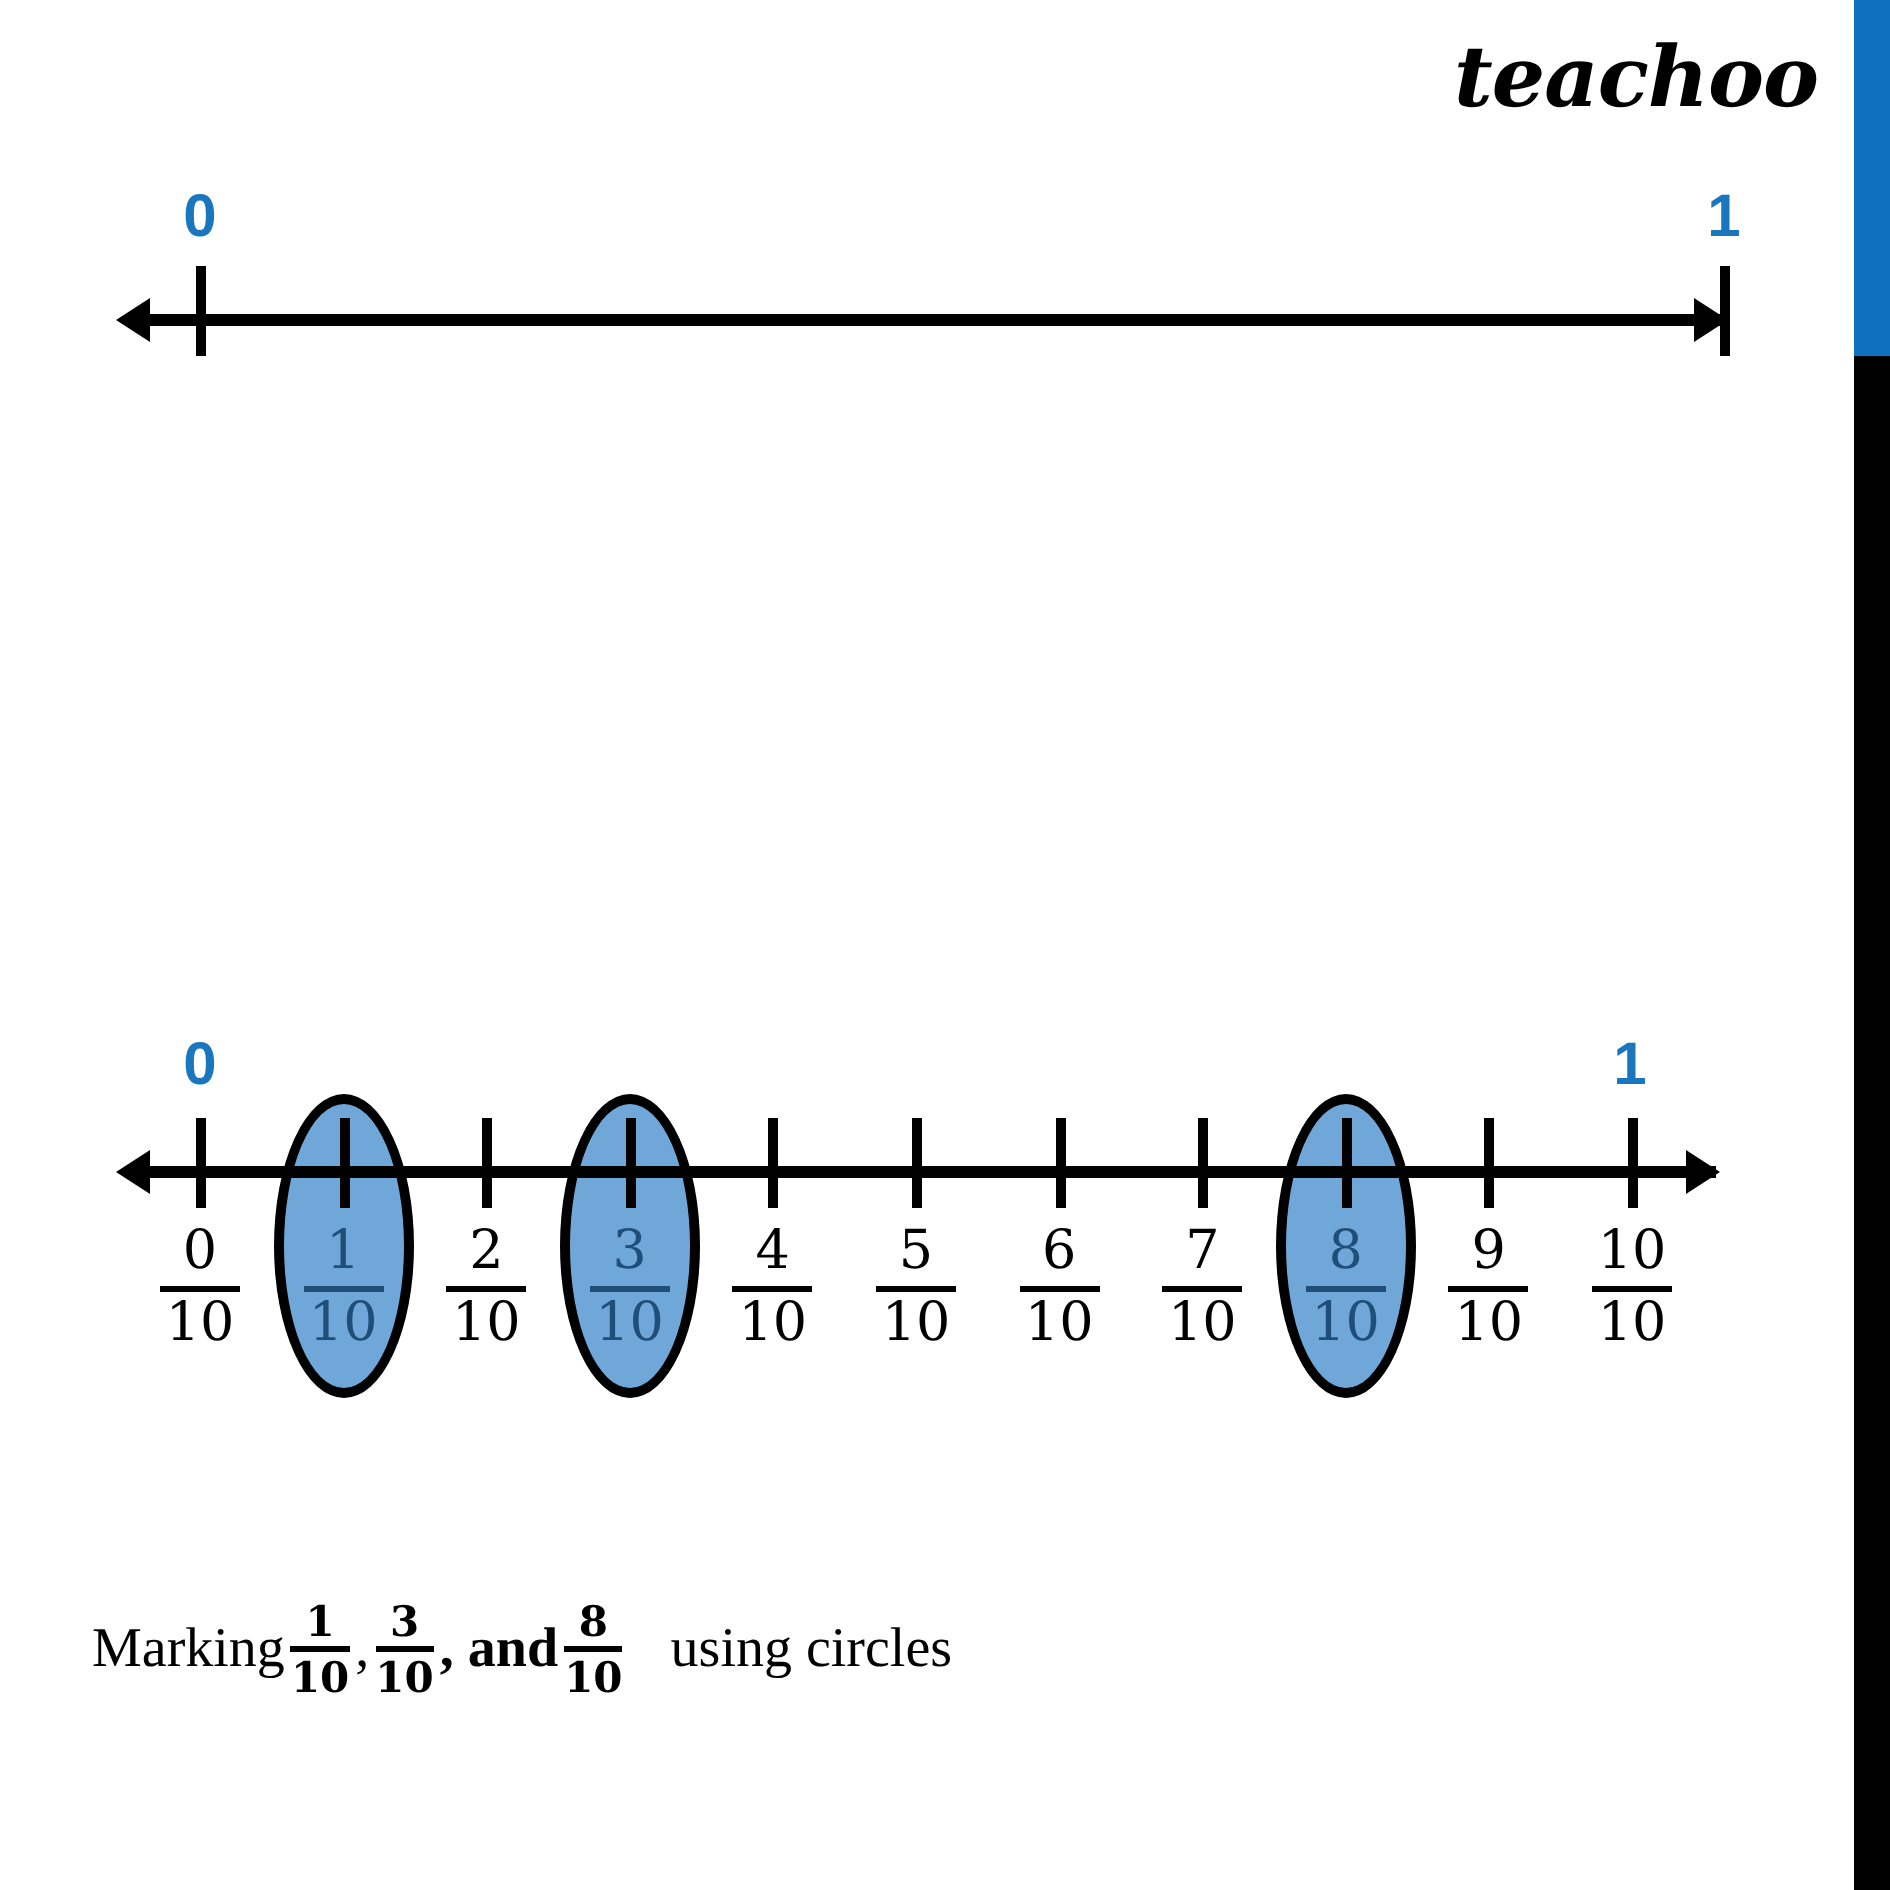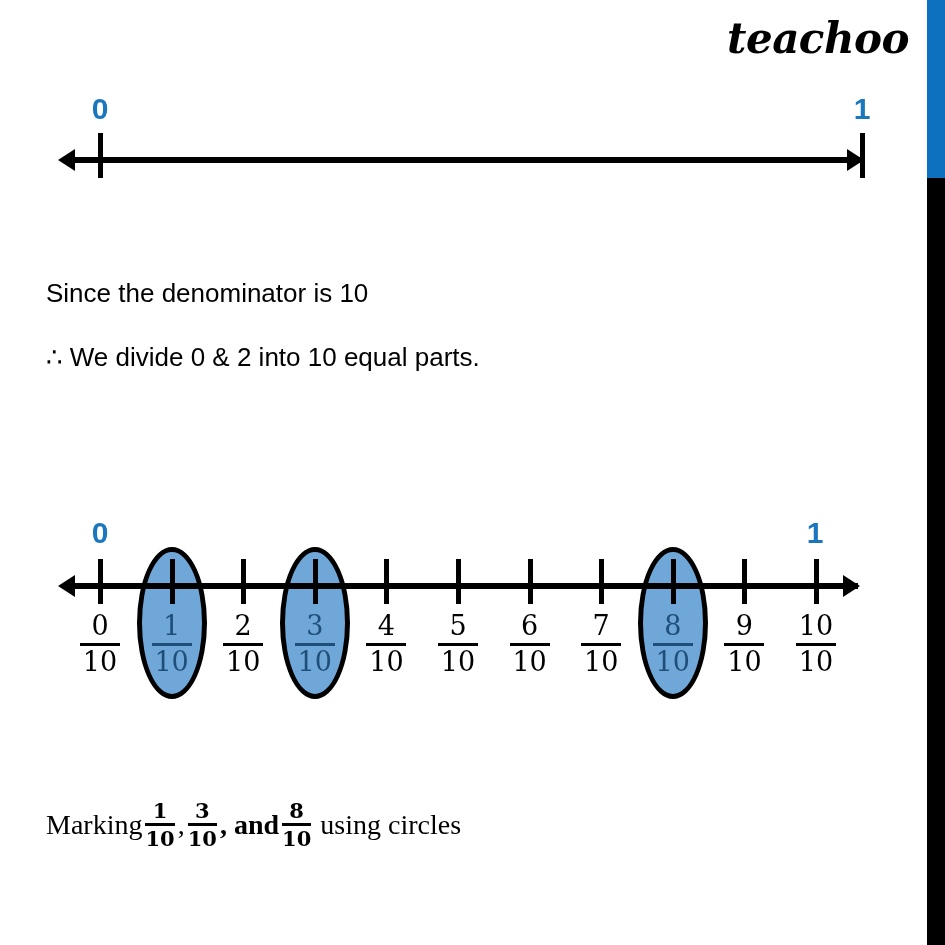--- a/index.html
+++ b/index.html
@@ -161,22 +161,20 @@
     <div class="arrow left" style="left:58px; top:49px;"></div>
     <div class="arrow right" style="left:847px; top:49px;"></div>
 
     <div class="tick" style="left:98px; top:33px; height:45px;"></div>
     <div class="tick" style="left:860px; top:33px; height:45px;"></div>
 
     <div class="endlabel" style="left:70px; top:-8px;">0</div>
     <div class="endlabel" style="left:832px; top:-8px;">1</div>
   </div>
 
-  <div class="bodytext" style="left:46px; top:278px;">Since the denominator is 10</div>
-  <div class="bodytext" style="left:46px; top:342px;">∴ We divide 0 &amp; 2 into 10 equal parts.</div>
 
   <div class="numline" style="left:0; top:510px; width:927px; height:200px;">
 
     <div id="ellipse-layer">
         <div class="ellipse" style="left: 136.6px; top: 37px; width: 60px; height: 142px;"></div>
         <div class="ellipse" style="left: 279.8px; top: 37px; width: 60px; height: 142px;"></div>
         <div class="ellipse" style="left: 637.8px; top: 37px; width: 60px; height: 142px;"></div>
       </div>
 
     <div class="axis" style="left:72px; top:73px; width:786px;"></div>
@@ -270,16 +268,16 @@
       <span>3</span>
       <span class="bar"></span>
       <span>10</span>
     </span>
     <span class="word bold">, and</span>
     <span class="ifrac">
       <span>8</span>
       <span class="bar"></span>
       <span>10</span>
     </span>
-    <span class="word" style="margin-left:6px;">using circles</span>
+    <span class="word" style="margin-left:21px;">using circles</span>
   </div>
 
 </div>
 
 </body></html>

